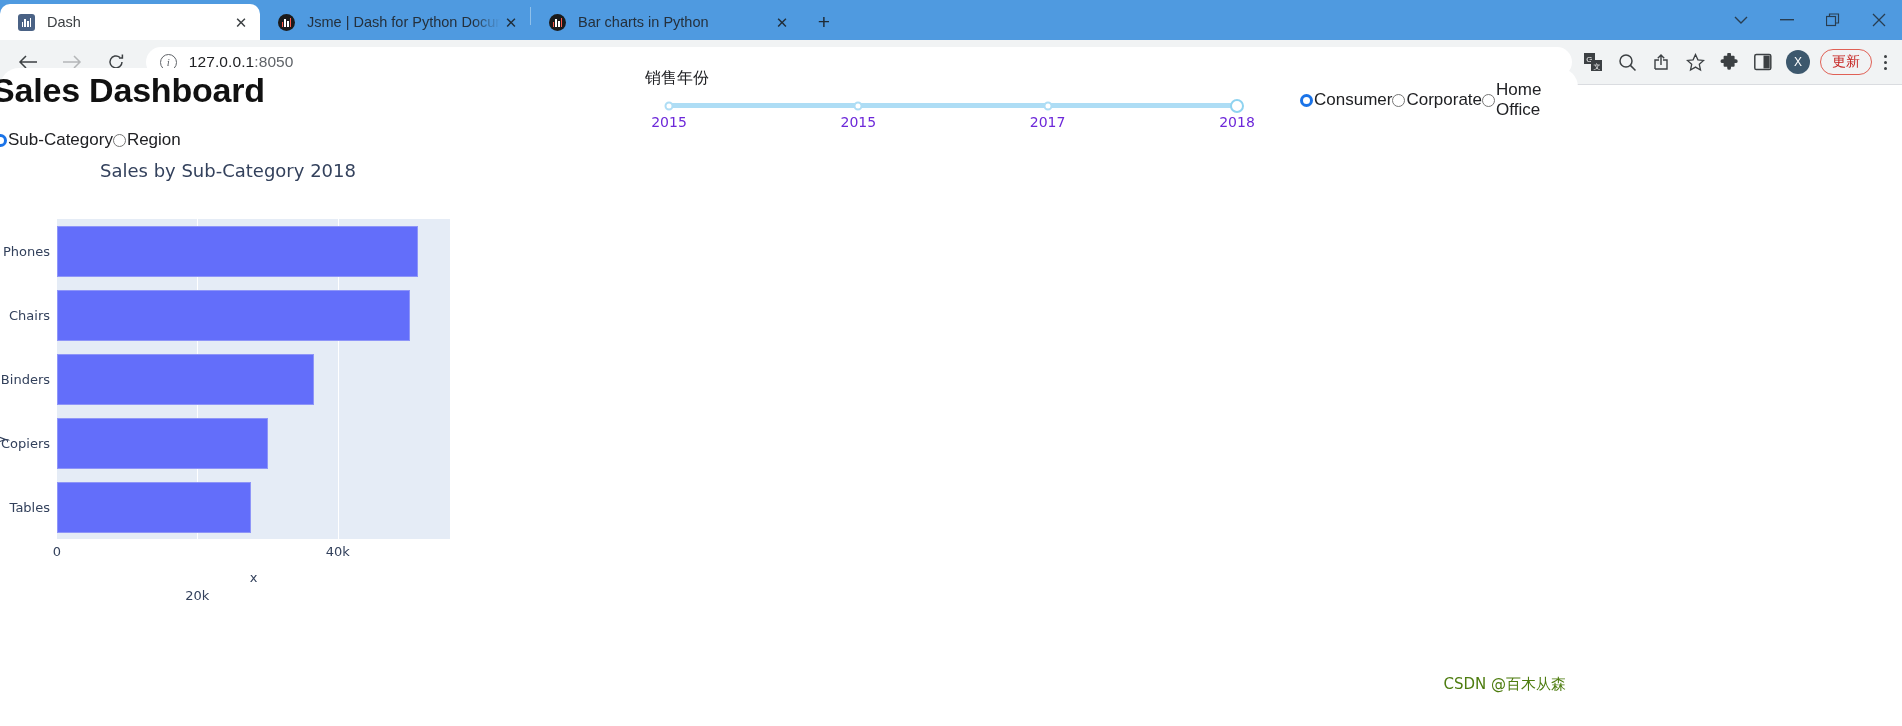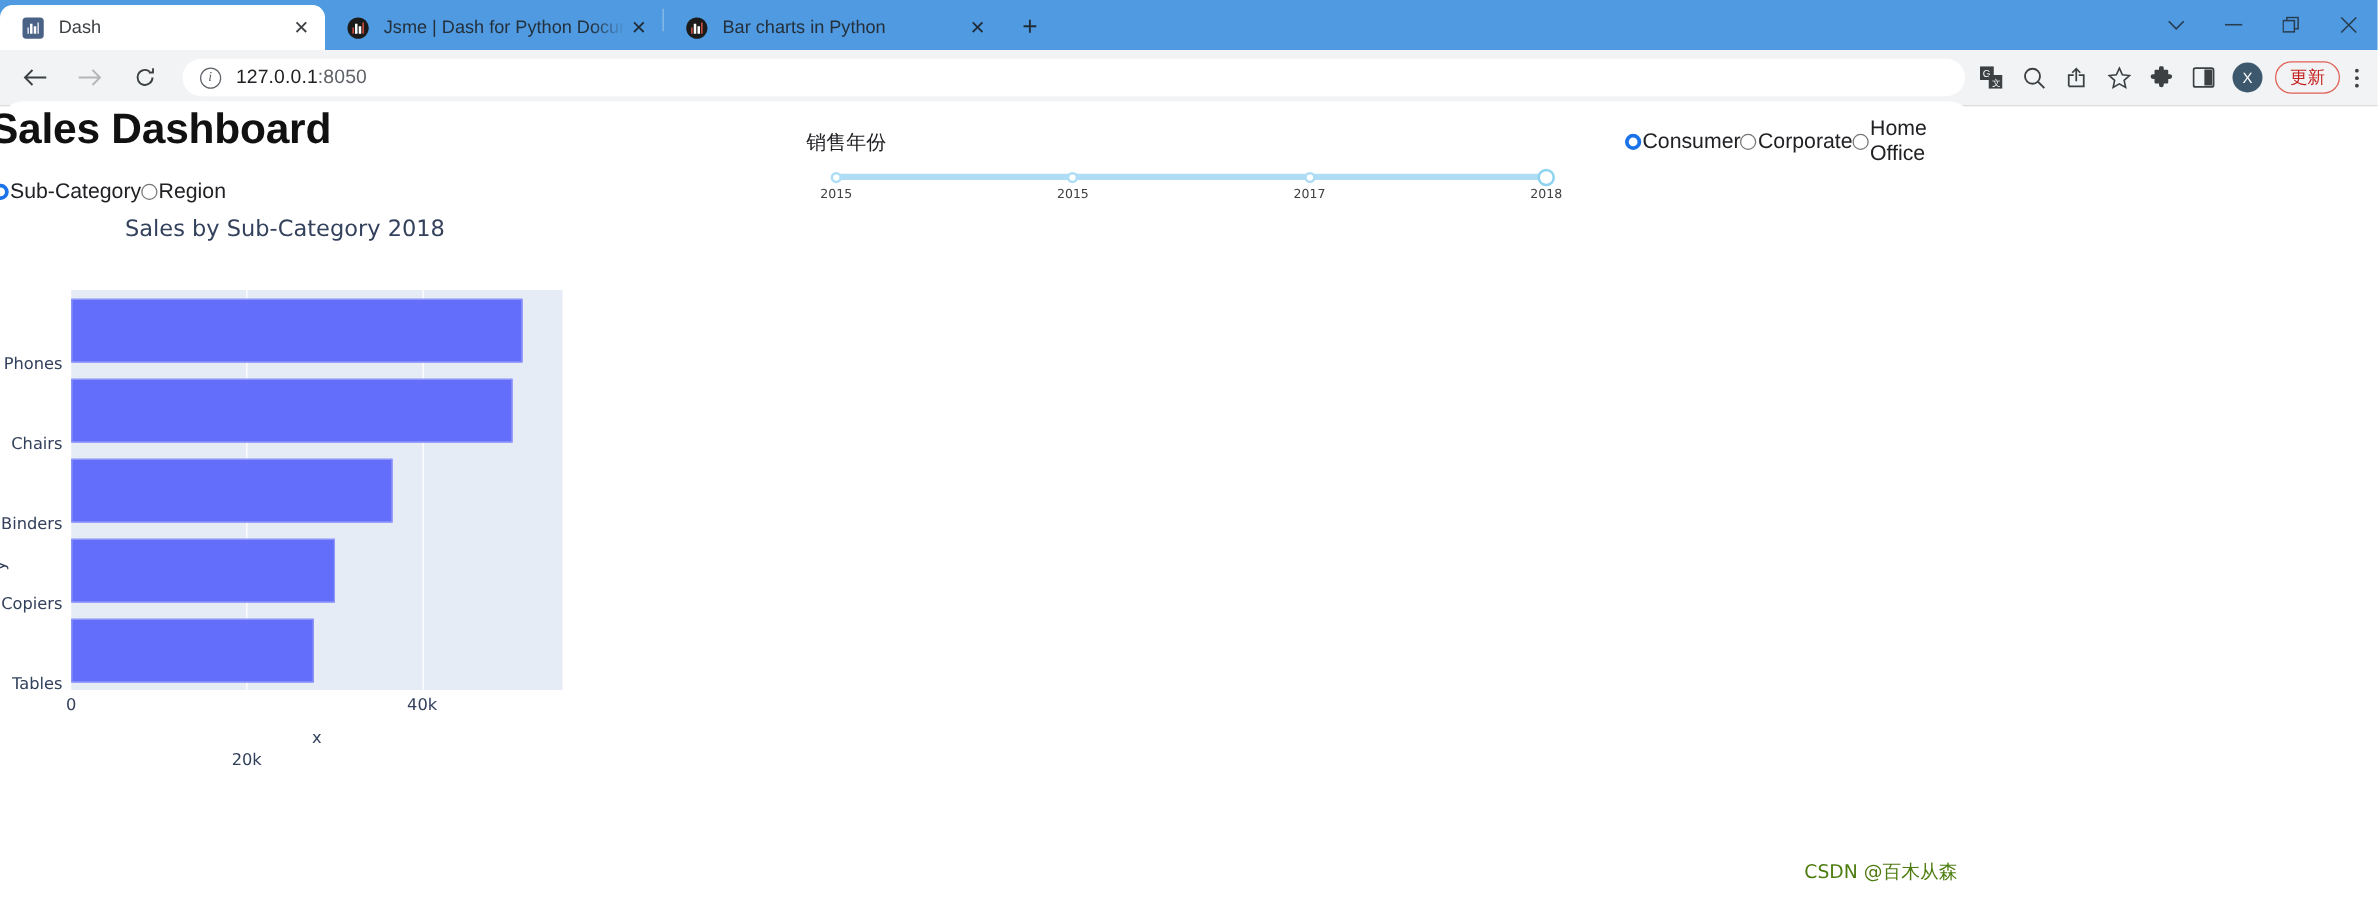--- a/index.html
+++ b/index.html
@@ -130,21 +130,21 @@
   }
   .kebab {
     width: 26px; height: 30px;
     display:flex; flex-direction: column; align-items:center; justify-content:center;
     gap: 3px; margin-right: 4px;
   }
   .kebab i { width: 3px; height: 3px; border-radius: 50%; background: #3c4043; display:block; }
 
   
   .page {
-    position: absolute; top: 81px; left: 0;
+    position: absolute; top: 68px; left: 0;
     width: 1578px; height: 640px;
     background: #ffffff;
     border-radius: 19px;
   }
   .app-title {
     position: absolute; left: -8px; top: 3px;
     font-size: 34px; font-weight: 700; color: #111111;
     letter-spacing: -.2px; white-space: nowrap;
   }
   .radio-row-left {
@@ -160,40 +160,39 @@
   }
   .rdo.on {
     border: 3.5px solid #1a73e8; background: #ffffff;
   }
 
   
   .slider-block { position: absolute; left: 645px; top: 0; width: 600px; }
   .slider-label {
     font-size: 16px; color: #202124; margin-bottom: 14px;
     font-family: "DejaVu Sans", sans-serif;
-    margin-top: 23px;
   }
   .slider-rail {
     position: relative; height: 5px; width: 568px;
     margin-left: 24px; background: #aeddf5; border-radius: 3px;
   }
   .s-dot {
     position: absolute; top: 50%; transform: translate(-50%, -50%);
     width: 9px; height: 9px; border-radius: 50%;
     background: #ffffff; border: 2px solid #aeddf5;
   }
   .s-handle {
     position: absolute; top: 50%; transform: translate(-50%, -50%);
     width: 14px; height: 14px; border-radius: 50%;
     background: #ffffff; border: 2px solid #8fd3f0;
   }
   .s-marks { position: relative; height: 22px; margin-left: 24px; width: 568px; }
   .s-mark {
     position: absolute; top: 6px; transform: translateX(-50%);
-    font-size: 10px; color: #404040;
+    font-size: 14px; color: #6d28d9;
     font-family: "DejaVu Sans", sans-serif; white-space: nowrap;
   }
 
   
   .segment-block { position: absolute; left: 1300px; top: 0; }
   .seg-title { font-size: 17px; font-weight: 700; color: #111111; }
   .seg-radios {
     display: flex; align-items: center;
     margin-top: 12px; font-size: 17px; color: #202124;
   }
@@ -221,21 +220,20 @@
   }
   .bar {
     height: 51px; background: #636efa;
     border: 1px solid #8e95f8;
   }
   .ylabels { position: absolute; left: 0; top: 59px; width: 50px; height: 320px; }
   .ylabel {
     position: absolute; right: 0; transform: translateY(-50%);
     font-size: 13px; color: #33415c; white-space: nowrap;
     font-family: "DejaVu Sans", sans-serif;
-    margin-top: 28px;
   }
   .yaxis-title {
     position: absolute; left: -3px; top: 272px;
     font-size: 13px; color: #33415c;
     font-family: "DejaVu Sans", sans-serif;
     transform: rotate(-90deg);
   }
   .xticks { position: absolute; left: 57px; top: 384px; width: 393px; height: 20px; }
   .xtick {
     position: absolute; transform: translateX(-50%);

